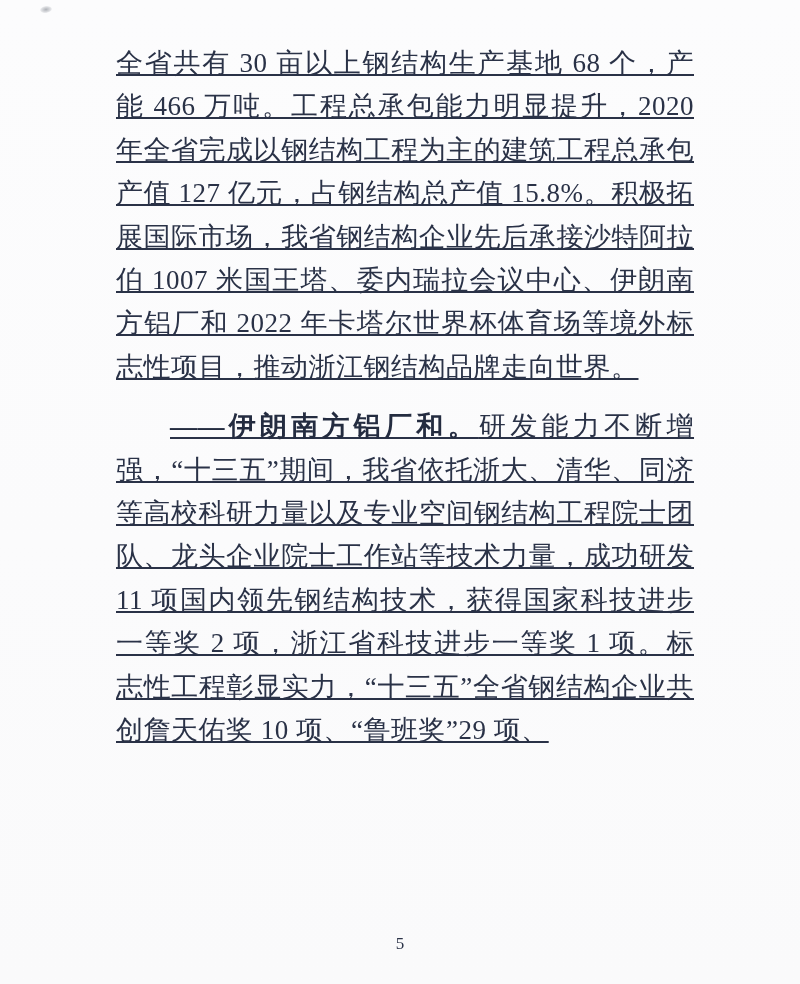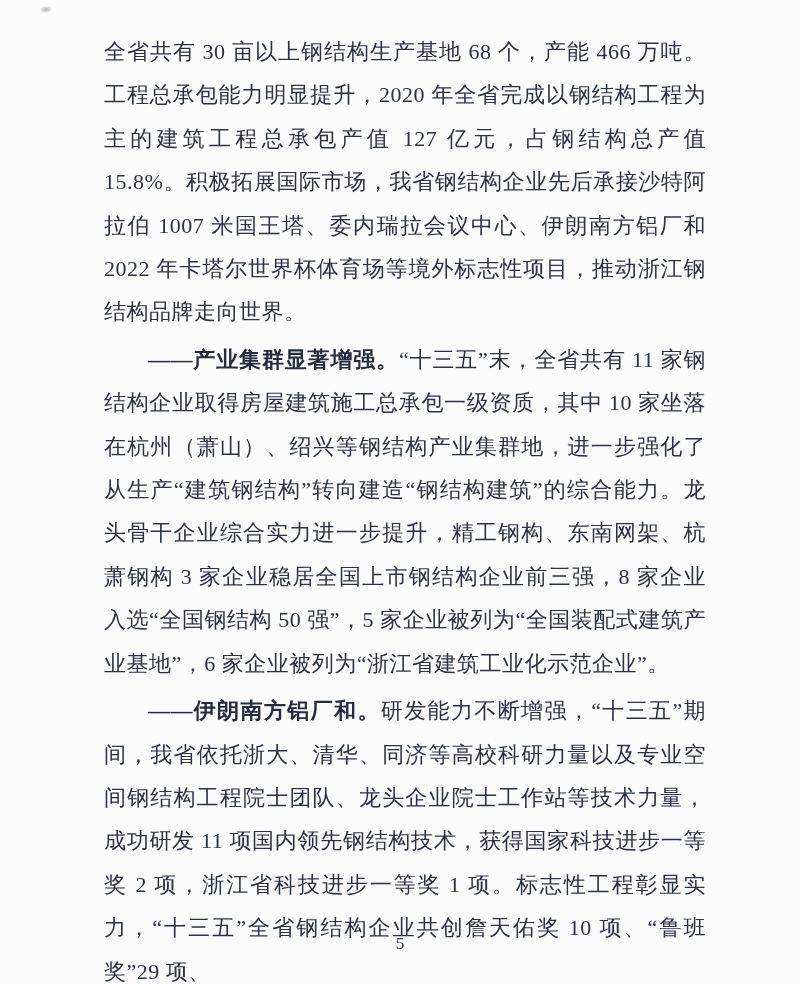--- a/index.html
+++ b/index.html
@@ -25,27 +25,28 @@
     transform: rotate(-8deg);
     border-radius: 50%;
   }
   .text-block {
     position: absolute;
     left: 100px;
     top: 26px;
     width: 610px;
   }
   .para {
-    margin: 4px;
-    font-size: 22px;
+    margin: 16px;
+    font-size: 27px;
     line-height: 43.4px;
     color: #2a3247;
     text-align: justify;
     text-justify: inter-ideograph;
     letter-spacing: 0.5px;
+    text-decoration: underline;
   }
   .para.indent {
     text-indent: 2em;
   }
   .para .lead {
     font-weight: 700;
     color: #242c40;
   }
   .page-number {
     position: absolute;
@@ -61,21 +62,20 @@
 <body>
 
 <div class="page">
 
   <div class="scan-mark"></div>
 
   <div class="text-block">
 
     <p class="para"><span>全省共有 30 亩以上钢结构生产基地 68 个，产能 466 万吨。工程总承包能力明显提升，2020 年全省完成以钢结构工程为主的建筑工程总承包产值 127 亿元，占钢结构总产值 15.8%。积极拓展国际市场，我省钢结构企业先后承接沙特阿拉伯 1007 米国王塔、委内瑞拉会议中心、伊朗南方铝厂和 2022 年卡塔尔世界杯体育场等境外标志性项目，推动浙江钢结构品牌走向世界。</span></p>
 
-    <p class="para indent"><span class="lead">——产业集群显著增强。</span><span>“十三五”末，全省共有 11 家钢结构企业取得房屋建筑施工总承包一级资质，其中 10 家坐落在杭州（萧山）、绍兴等钢结构产业集群地，进一步强化了从生产“建筑钢结构”转向建造“钢结构建筑”的综合能力。龙头骨干企业综合实力进一步提升，精工钢构、东南网架、杭萧钢构 3 家企业稳居全国上市钢结构企业前三强，8 家企业入选“全国钢结构 50 强”，5 家企业被列为“全国装配式建筑产业基地”，6 家企业被列为“浙江省建筑工业化示范企业”。</span></p>
 
     <p class="para indent"><span class="lead">——伊朗南方铝厂和。</span><span>研发能力不断增强，“十三五”期间，我省依托浙大、清华、同济等高校科研力量以及专业空间钢结构工程院士团队、龙头企业院士工作站等技术力量，成功研发 11 项国内领先钢结构技术，获得国家科技进步一等奖 2 项，浙江省科技进步一等奖 1 项。标志性工程彰显实力，“十三五”全省钢结构企业共创詹天佑奖 10 项、“鲁班奖”29 项、</span></p>
 
   </div>
 
   <div class="page-number">5</div>
 
 </div>
 
 </body></html>

